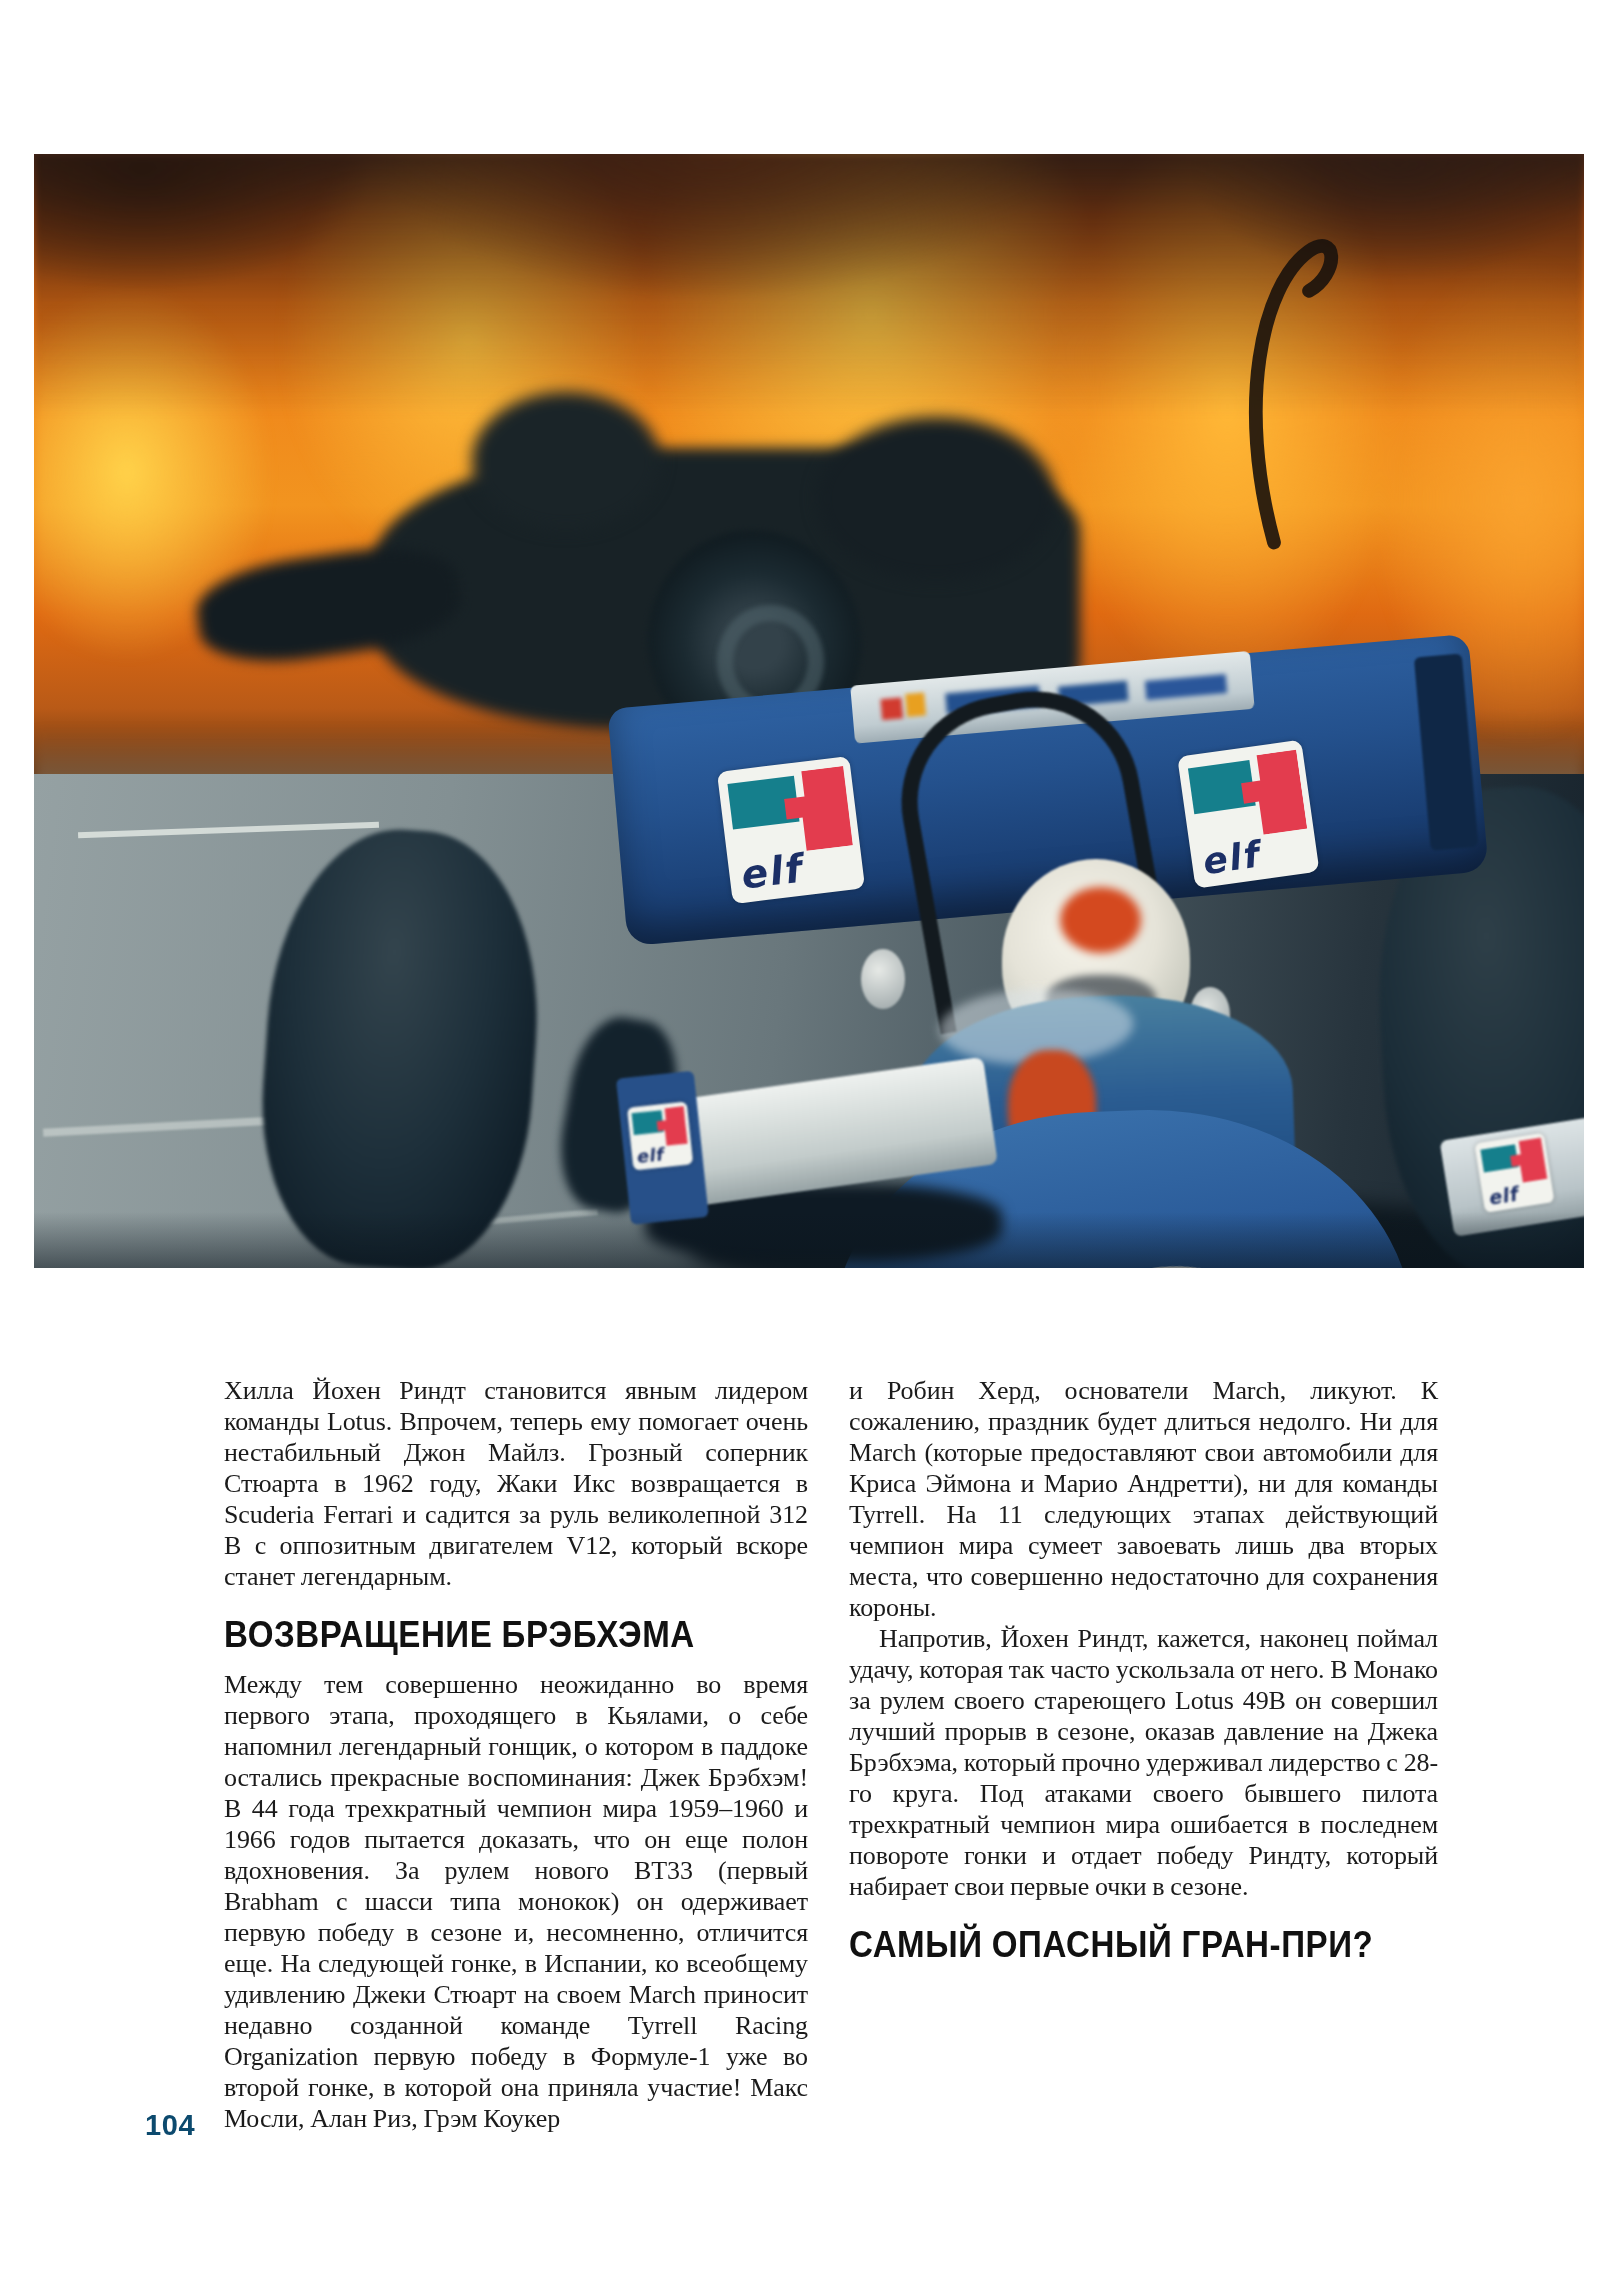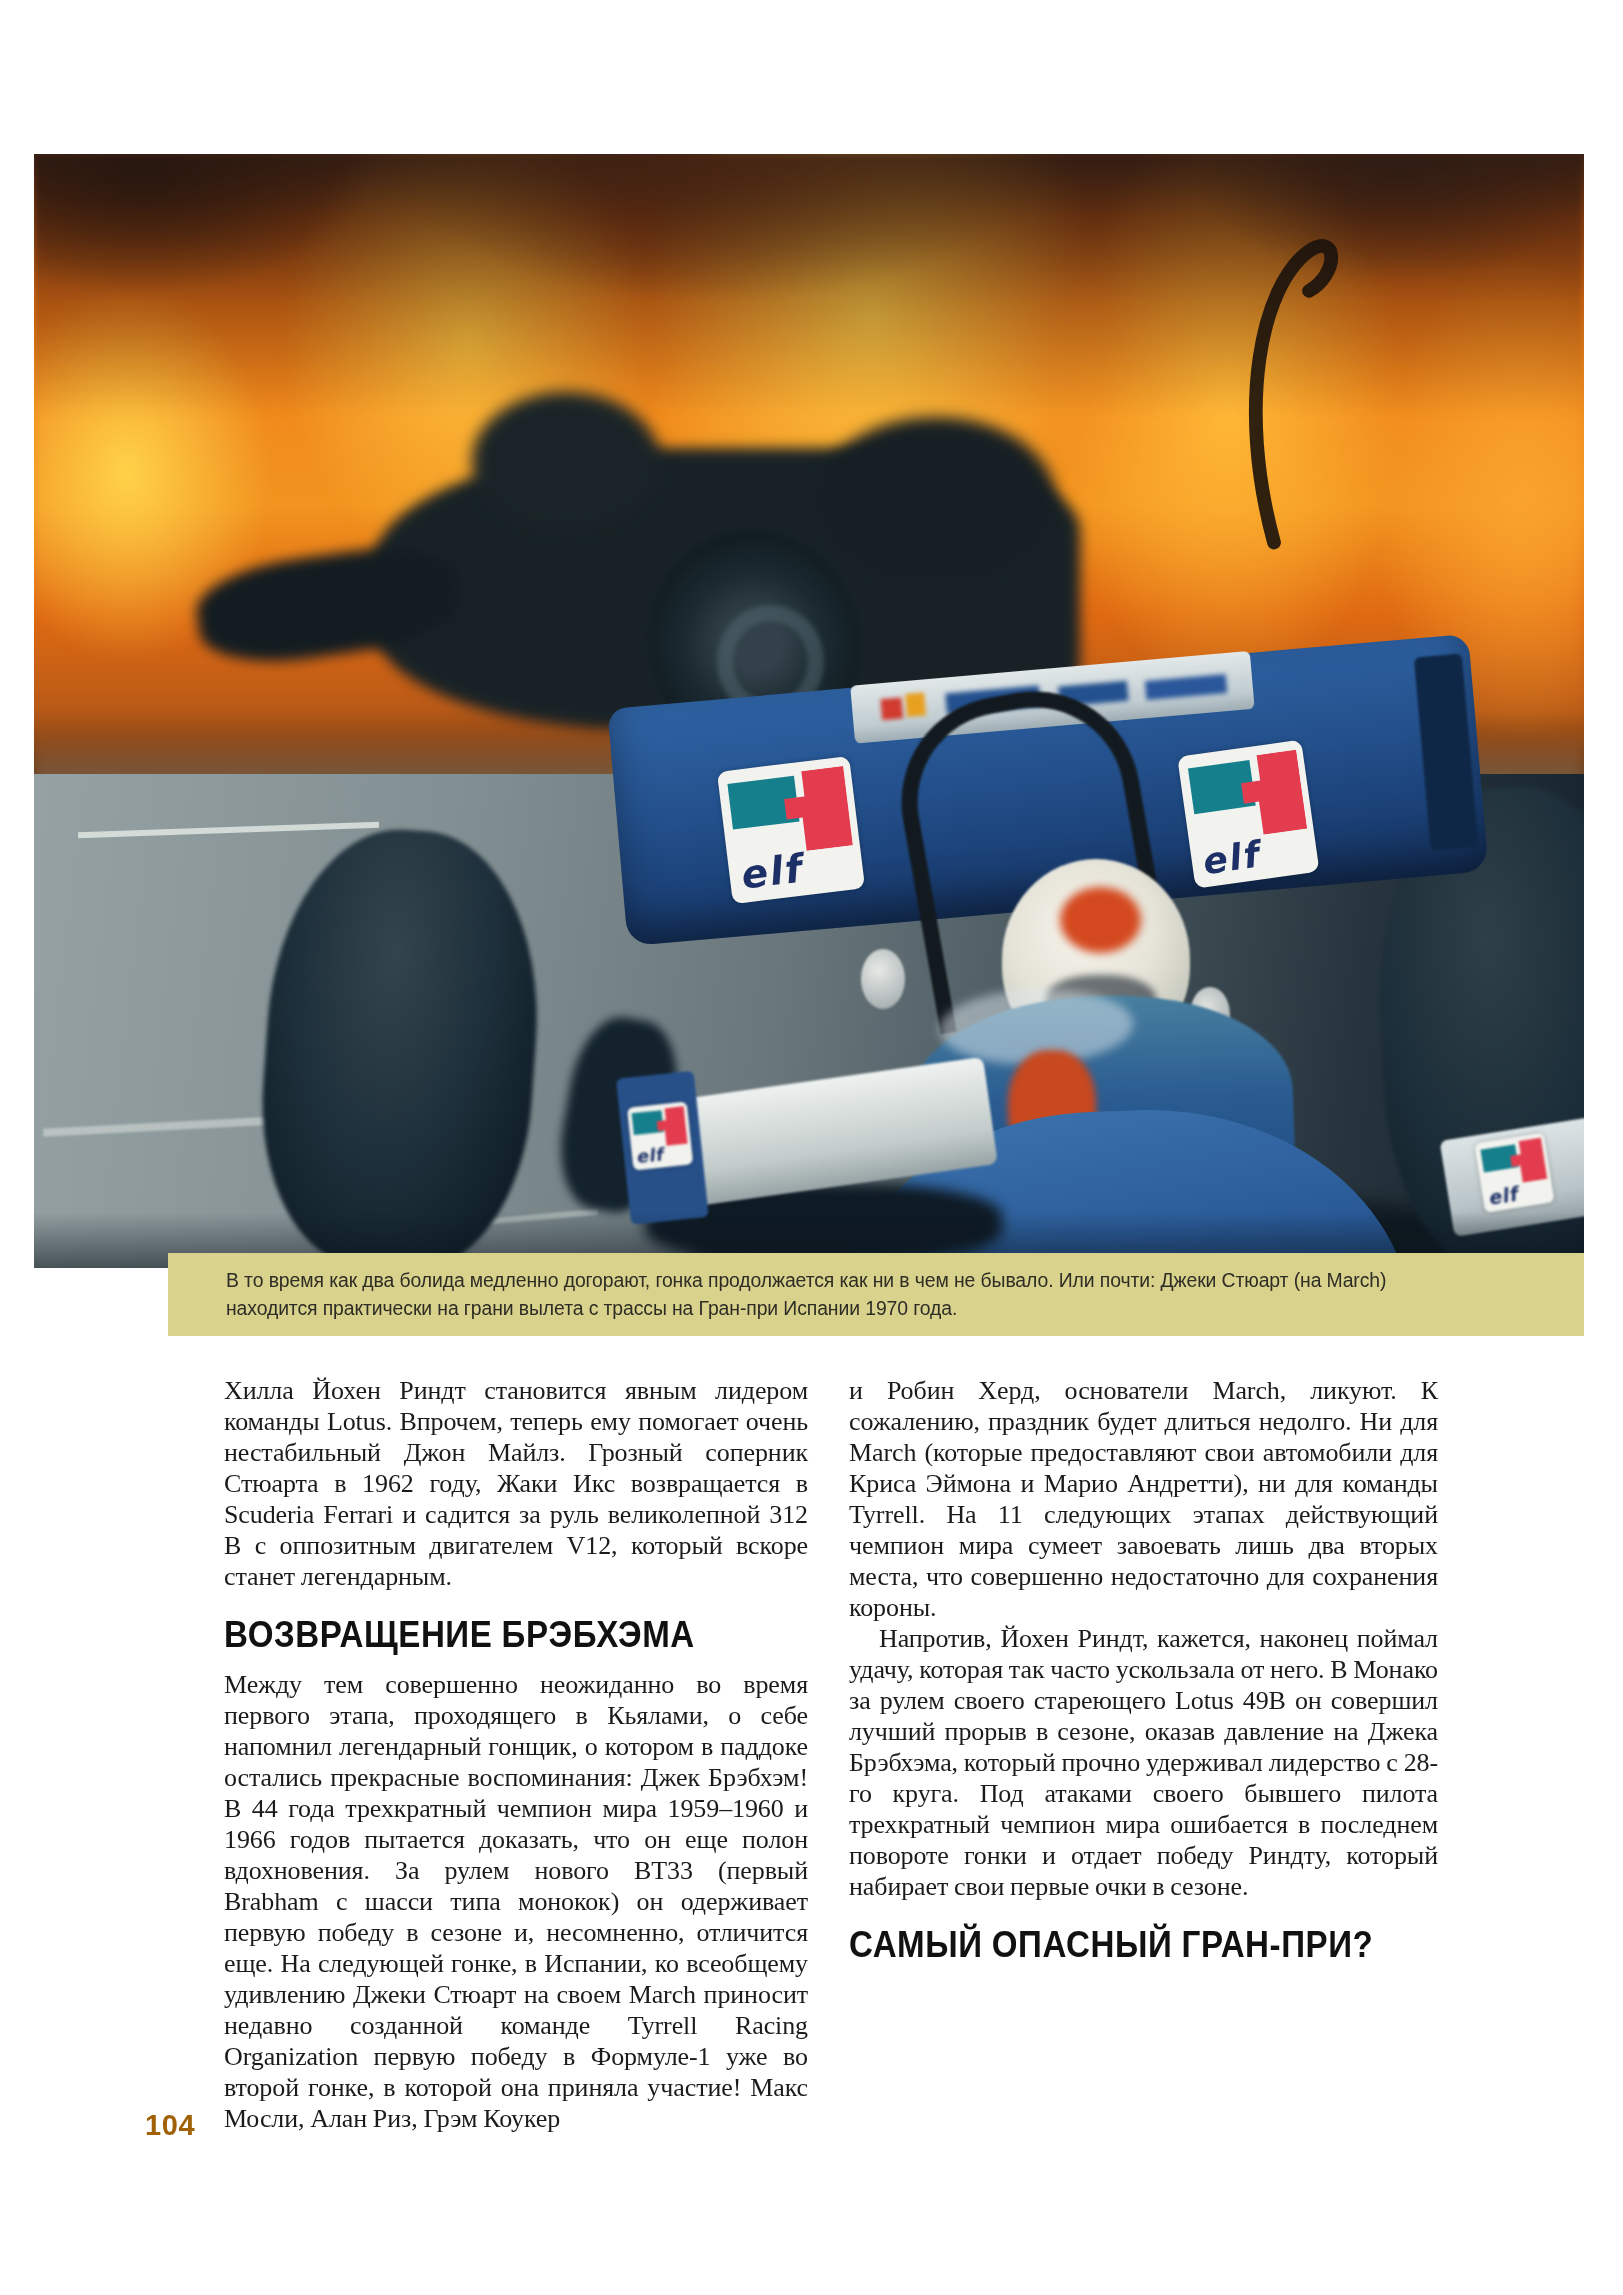--- a/index.html
+++ b/index.html
@@ -98,21 +98,21 @@
   
   .col{position:absolute;top:1375px;font-size:26px;line-height:31px;color:#1b1b1b;text-align:justify;
     letter-spacing:-0.1px;word-spacing:-0.6px;}
   .col p{margin:0;hyphens:none;}
   .col-left{left:224px;width:584px;}
   .col-right{left:849px;width:589px;}
   .section-heading{font-family:"Liberation Sans",sans-serif;font-weight:bold;font-size:36px;line-height:39px;
     color:#111111;letter-spacing:0.6px;margin:22.5px 0 15px 0;transform:scaleX(.92);transform-origin:0 50%;white-space:nowrap;}
   .indent{text-indent:30px;}
   .page-number{position:absolute;left:145px;top:2109px;font-family:"Liberation Sans",sans-serif;font-weight:bold;
-    font-size:29px;color:#a16207;letter-spacing:0.6px;}
+    font-size:29px;color:#0c4a6e;letter-spacing:0.6px;}
 </style>
 </head>
 <body>
 
 <div class="page">
 
   <div class="photo">
     <div class="fire-base"></div>
     <div class="fire-glow"></div>
     <div class="smoke-top"></div>
@@ -193,23 +193,20 @@
     <div class="front-wing-right">
       <div class="elf elf-fwr">
         <div class="elf-bar"></div>
         <div class="elf-red"></div>
         <div class="elf-word">elf</div>
       </div>
     </div>
     <div class="bottom-dark"></div>
   </div>
 
-  <div class="caption-band">
-    <div class="caption-text">В то время как два болида медленно догорают, гонка продолжается как ни в чем не бывало. Или почти: Джеки Стюарт (на March) находится практически на грани вылета с трассы на Гран-при Испании 1970 года.</div>
-  </div>
 
   <div class="col col-left">
     <p>Хилла Йохен Риндт становится явным лидером команды Lotus. Впрочем, теперь ему помогает очень нестабильный Джон Майлз. Грозный соперник Стюарта в 1962 году, Жаки Икс возвращается в Scuderia Ferrari и садится за руль великолепной 312 B с оппозитным двигателем V12, который вскоре станет легендарным.</p>
     <div class="section-heading">ВОЗВРАЩЕНИЕ БРЭБХЭМА</div>
     <p>Между тем совершенно неожиданно во время первого этапа, проходящего в Кьялами, о себе напомнил легендарный гонщик, о котором в паддоке остались прекрасные воспоминания: Джек Брэбхэм! В 44 года трехкратный чемпион мира 1959–1960 и 1966 годов пытается доказать, что он еще полон вдохновения. За рулем нового BT33 (первый Brabham с шасси типа монокок) он одерживает первую победу в сезоне и, несомненно, отличится еще. На следующей гонке, в Испании, ко всеобщему удивлению Джеки Стюарт на своем March приносит недавно созданной команде Tyrrell Racing Organization первую победу в Формуле-1 уже во второй гонке, в которой она приняла участие! Макс Мосли, Алан Риз, Грэм Коукер</p>
   </div>
 
   <div class="col col-right">
     <p>и Робин Херд, основатели March, ликуют. К сожалению, праздник будет длиться недолго. Ни для March (которые предоставляют свои автомобили для Криса Эймона и Марио Андретти), ни для команды Tyrrell. На 11 следующих этапах действующий чемпион мира сумеет завоевать лишь два вторых места, что совершенно недостаточно для сохранения короны.</p>
     <p class="indent">Напротив, Йохен Риндт, кажется, наконец поймал удачу, которая так часто ускользала от него. В Монако за рулем своего стареющего Lotus 49B он совершил лучший прорыв в сезоне, оказав давление на Джека Брэбхэма, который прочно удерживал лидерство с 28-го круга. Под атаками своего бывшего пилота трехкратный чемпион мира ошибается в последнем повороте гонки и отдает победу Риндту, который набирает свои первые очки в сезоне.</p>

